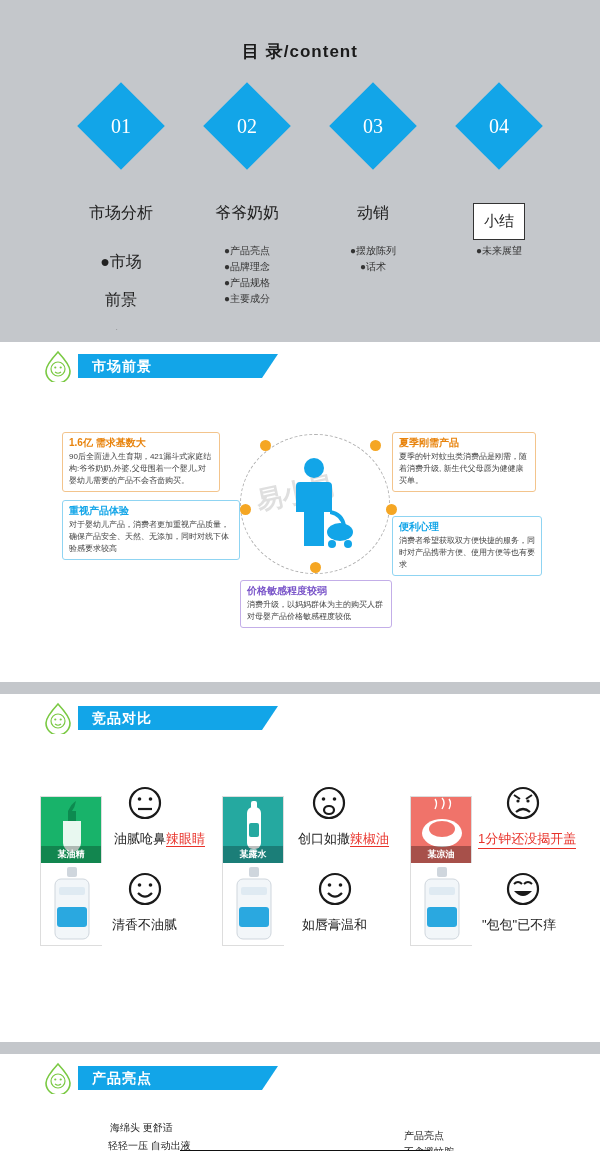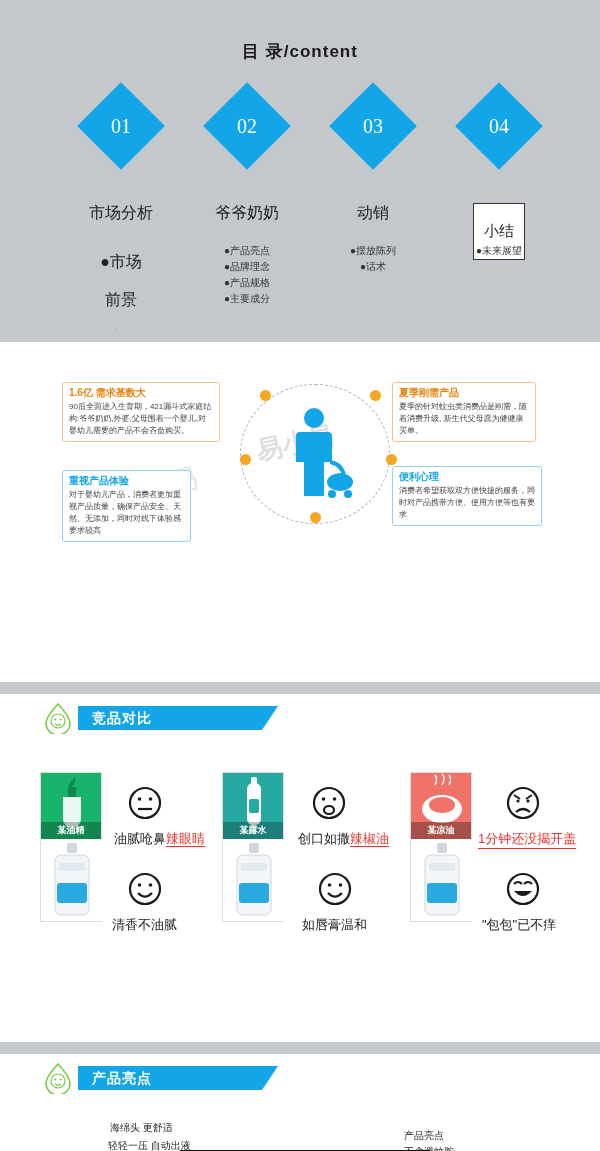--- a/index.html
+++ b/index.html
@@ -71,21 +71,21 @@
     position: absolute;
     top: 0;
     width: 150px;
     text-align: center;
     font-size: 16px;
     color: #222;
   }
   .toc-head.boxed span {
     border: 1px solid #333;
     background: #fff;
-    padding: 18px 10px;
+    padding: 8px 10px;
     font-size: 15px;
     display: inline-block;
   }
   .toc-bullets {
     position: relative;
     margin-top: 6px;
     height: 120px;
   }
   .bul-col {
     position: absolute;
@@ -185,20 +185,21 @@
     pointer-events: none;
   }
 
   
   .cmp-wrap { position: relative; height: 300px; }
   .prod-card {
     position: absolute;
     width: 62px;
     border: 1px solid #ddd;
     background: #86efac;
+    margin-top: 24px;
   }
   .prod-top {
     height: 66px;
     position: relative;
   }
   .prod-label {
     position: absolute;
     left: 0; bottom: 0;
     width: 100%;
     text-align: center;
@@ -294,20 +295,32 @@
       </div>
       <div class="bul-col" style="left:424px">
         <div>●未来展望</div>
       </div>
     </div>
   </section>
 
   <div class="gap"></div>
 
   <section class="slide" style="height:340px">
+    <div class="slide-head">
+      <div class="drop">
+        <svg width="32" height="32" viewBox="0 0 32 32">
+          <path d="M16 2 C16 2 4 15 4 21 A12 12 0 0 0 28 21 C28 15 16 2 16 2 Z" fill="#ffffff" stroke="#7ac943" stroke-width="1.6"></path>
+          <circle cx="16" cy="19" r="7" fill="none" stroke="#7ac943" stroke-width="1.2"></circle>
+          <circle cx="13.3" cy="17.5" r="1.1" fill="#7ac943"></circle>
+          <circle cx="18.7" cy="17.5" r="1.1" fill="#7ac943"></circle>
+          <path d="M13 22 Q16 24.5 19 22" fill="none" stroke="#7ac943" stroke-width="1.2"></path>
+        </svg>
+      </div>
+      <div class="head-bar" style="width:200px">市场前景</div>
+    </div>
 
     <div class="mp-wrap">
       <div class="watermark" style="left:256px; top:84px; transform:rotate(-12deg)">易小易</div>
       <div class="watermark" style="left:120px; top:126px; transform:rotate(-12deg); color:#e9e9e9">易小易</div>
 
       <div class="ellipse"></div>
 
       <div class="person">
         <svg width="80" height="105" viewBox="0 0 80 105">
           <circle cx="36" cy="16" r="10" fill="#12a5e8"></circle>
@@ -323,25 +336,29 @@
       <div class="dot" style="left:370px; top:48px"></div>
       <div class="dot" style="left:240px; top:112px"></div>
       <div class="dot" style="left:386px; top:112px"></div>
       <div class="dot" style="left:310px; top:170px"></div>
 
       <div class="cbox b-orange" style="left:62px; top:40px; width:158px">
         <span class="ctitle t-orange">1.6亿 需求基数大</span>
         <span>90后全面进入生育期，421漏斗式家庭结构:爷爷奶奶,外婆,父母围着一个婴儿,对婴幼儿需要的产品不会吝啬购买。</span>
       </div>
 
-      <div class="cbox b-blue" style="left:62px; top:128px; width:129px">
+      <div class="cbox b-blue" style="left:62px; top:108px; width:178px">
         <span class="ctitle t-blue">重视产品体验</span>
         <span>对于婴幼儿产品，消费者更加重视产品质量，确保产品安全、天然、无添加，同时对线下体验感要求较高</span>
       </div>
 
+      <div class="cbox b-purple" style="left:240px; top:188px; width:152px">
+        <span class="ctitle t-purple">价格敏感程度较弱</span>
+        <span>消费升级，以妈妈群体为主的购买人群对母婴产品价格敏感程度较低</span>
+      </div>
 
       <div class="cbox b-orange" style="left:392px; top:40px; width:144px">
         <span class="ctitle t-orange">夏季刚需产品</span>
         <span>夏季的针对蚊虫类消费品是刚需，随着消费升级, 新生代父母愿为健健康买单。</span>
       </div>
 
       <div class="cbox b-blue" style="left:392px; top:124px; width:150px">
         <span class="ctitle t-blue">便利心理</span>
         <span>消费者希望获取双方便快捷的服务，同时对产品携带方便、使用方便等也有要求</span>
       </div>

